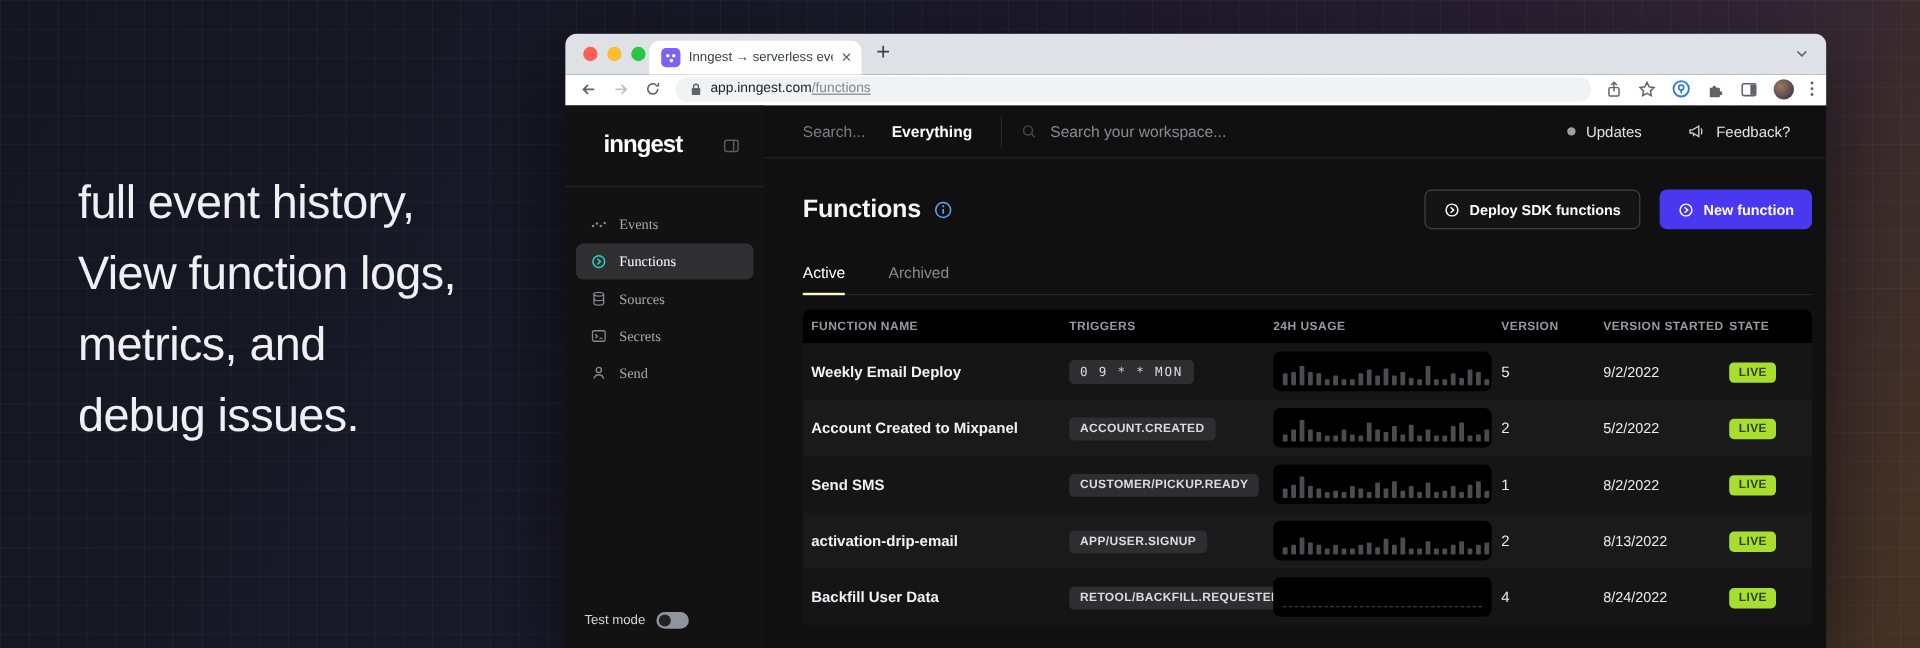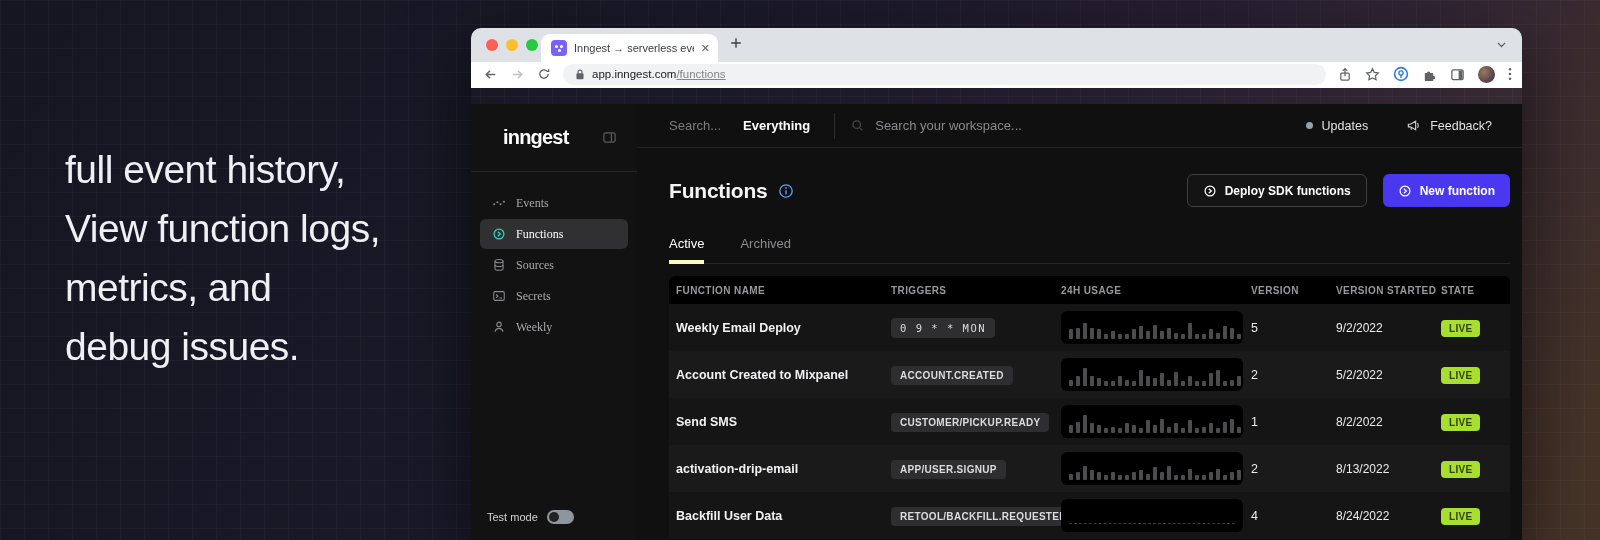--- a/index.html
+++ b/index.html
@@ -44,21 +44,21 @@
   .urlbar { height:26px; background:#fff; display:flex; align-items:center; padding:0 10px 2px 12px; gap:12px; flex:none; }
   .nav-ic { color:#5f6368; display:flex; }
   .nav-ic.disabled { color:#bdc1c6; }
   .omnibox { width:800px; height:21px; background:#f0f2f4; border-radius:11px; display:flex; align-items:center; padding:0 12px; gap:7px; }
   .url-text { font-size:11.5px; color:#202124; }
   .url-text .path { color:#80868b;text-decoration:underline; }
   .chrome-right { display:flex; align-items:center; gap:13px; margin-left:auto; color:#5f6368; }
   .avatar { width:17px; height:17px; border-radius:50%; background:radial-gradient(circle at 35% 35%, #9a7b5c, #4a3a52 75%); }
 
   
-  .app { flex:1; background:#101011; display:flex; min-height:0; color:#e8e8e8;margin-top:16px; }
+  .app { flex:1; background:#101011; display:flex; min-height:0; color:#e8e8e8; }
 
   
   .sidebar { width:166px; flex:none; display:flex; flex-direction:column; background:#121213; }
   .side-logo { height:68px; display:flex; align-items:center; justify-content:space-between; padding:0 20px 0 32px; border-bottom:1px solid #242428; }
   .logo-word { font-size:20px; font-weight:800; letter-spacing:-0.8px; color:#fff; }
   .collapse-ic { color:#5c5c60; display:flex; }
   .nav { padding:16px 9px;font-family:Liberation Serif, serif; }
   .nav-item { height:30px; display:flex; align-items:center; gap:10px; padding:0 12px; margin-bottom:1px; border-radius:6px; font-size:12px; color:#a9a9ad; cursor:default; }
   .nav-item .ic { display:flex; color:#8a8a8e; }
   .nav-item.active { background:#303033; color:#fff; }
@@ -90,21 +90,21 @@
   .page-title { font-size:21px; font-weight:700; color:#f5f5f7; letter-spacing:-0.2px; }
   .info-ic { color:#5ba2f7; display:flex; }
   .head-actions { display:flex; gap:16px; }
   .btn { height:33px; display:flex; align-items:center; gap:8px; padding:0 15px; border-radius:6px; font-size:12px; font-weight:700; color:#fff; cursor:default; }
   .btn-outline { border:1px solid #414144; background:#141415; }
   .btn-primary { background:#4a38f0; }
   .btn .ic { display:flex; }
 
   .tabs { margin-top:29px; display:flex; gap:36px; border-bottom:1px solid #27272b; }
   .tab-item { font-size:13px; padding-bottom:9px; color:#8b8b8f; cursor:default; }
-  .tab-item.active { color:#fff; border-bottom:4px solid #fef9c3; margin-bottom:-1px; }
+  .tab-item.active { color:#fff; border-bottom:2px solid #fef9c3; margin-bottom:-1px; }
 
   .table { margin-top:12px; }
   .tgrid { display:grid; grid-template-columns:215px 170px 190px 85px 105px 1fr; align-items:center; padding-left:7px; }
   .thead { background:#000; border-radius:6px 6px 0 0; height:28px; }
   .thead span { font-size:10px; font-weight:700; color:#98989d; letter-spacing:0.4px; }
   .trow { height:47px; }
   .trow:nth-child(odd) { background:#1a1a1b; }
   .trow:nth-child(even) { background:#151516; }
   .fn-name { font-size:12.5px; font-weight:700; color:#f2f2f4; }
   .trigger { display:inline-block; background:#2e2e31; border-radius:4px; padding:4px 9px; font-size:10px; font-weight:700; letter-spacing:0.3px; color:#dcdcde; }
@@ -280,21 +280,21 @@
             </span>
             <span>Secrets</span>
           </div>
           <div class="nav-item">
             <span class="ic">
               <svg width="14" height="14" viewBox="0 0 16 16">
                   <circle cx="8" cy="5" r="2.5" fill="none" stroke="currentColor" stroke-width="1.3"></circle>
                   <path d="M3.4 13.2c.8-2.6 2.5-3.7 4.6-3.7s3.8 1.1 4.6 3.7" fill="none" stroke="currentColor" stroke-width="1.3"></path>
                 </svg>
             </span>
-            <span>Weekly</span>
+            <span>Send</span>
           </div>
         </div>
         <div class="side-spacer"></div>
         <div class="testmode">
           <span>Test mode</span>
           <span class="toggle">
               <i></i>
             </span>
         </div>
       </div>

